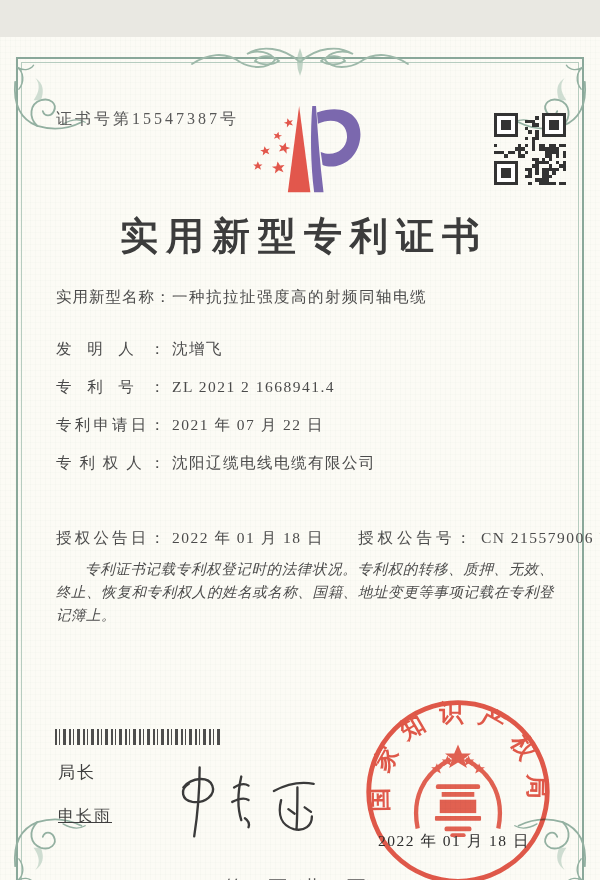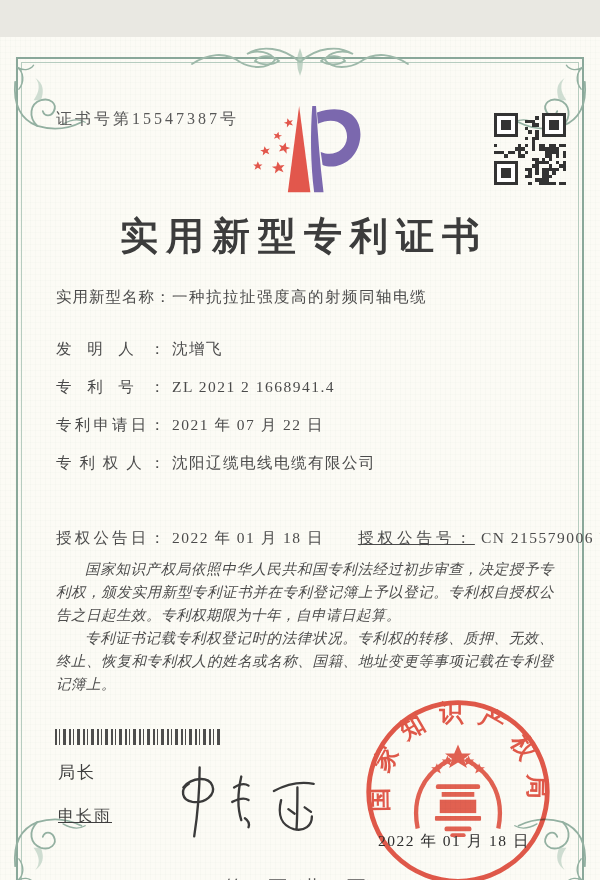--- a/index.html
+++ b/index.html
@@ -31,21 +31,21 @@
   .cert-no{position:absolute;left:56px;top:72px;font-size:16px;letter-spacing:3px;color:#585858;}
   .logo{position:absolute;left:240px;top:64px;width:122px;height:98px;}
   .qr{position:absolute;left:494px;top:76px;width:72px;height:72px;}
   .title{position:absolute;top:174px;left:0;width:100%;text-align:center;
     font-size:38px;letter-spacing:8px;text-indent:8px;color:#3c3c3c;font-weight:600;}
   
   .field{position:absolute;left:56px;right:44px;font-size:15.5px;color:#4b4b4b;letter-spacing:1px;white-space:nowrap;}
   .flabel{display:inline-block;width:110px;text-align:justify;text-align-last:justify;}
   .fvalue{margin-left:6px;letter-spacing:1.5px;}
   .pair2{margin-left:34px;}
-  .pair2 .flabel2{letter-spacing:4px;text-decoration:underline;}
+  .pair2 .flabel2{letter-spacing:4px;}
   
   .paras{position:absolute;left:56px;right:46px;top:521px;}
   .paras p{margin:0;font-size:14.5px;line-height:1.58;text-indent:2em;color:#4c4c4c;
     text-align:justify;font-style:italic;letter-spacing:0.5px;}
   
   .barcode{position:absolute;left:55px;top:692px;width:165px;height:16px;opacity:.85;
     background-image:repeating-linear-gradient(90deg,
       #2f2f2f 0px,#2f2f2f 2px,transparent 2px,transparent 4px,
       #2f2f2f 4px,#2f2f2f 5px,transparent 5px,transparent 8px,
       #2f2f2f 8px,#2f2f2f 11px,transparent 11px,transparent 14px);}
@@ -272,21 +272,20 @@
     <span class="flabel">专利申请日：</span><span class="fvalue">2021 年 07 月 22 日</span>
   </div>
   <div class="field" style="top:416px">
     <span class="flabel">专利权人：</span><span class="fvalue">沈阳辽缆电线电缆有限公司</span>
   </div>
   <div class="field" style="top:491px">
     <span class="flabel">授权公告日：</span><span class="fvalue">2022 年 01 月 18 日</span><span class="pair2"><span class="flabel2">授权公告号：</span><span class="fvalue">CN 215579006 U</span></span>
   </div>
 
   <div class="paras">
-    <p>国家知识产权局依照中华人民共和国专利法经过初步审查，决定授予专利权，颁发实用新型专利证书并在专利登记簿上予以登记。专利权自授权公告之日起生效。专利权期限为十年，自申请日起算。</p>
     <p>专利证书记载专利权登记时的法律状况。专利权的转移、质押、无效、终止、恢复和专利权人的姓名或名称、国籍、地址变更等事项记载在专利登记簿上。</p>
   </div>
 
   <div class="barcode"></div>
   <div class="signer-title">局长</div>
   <div class="signer-name">申长雨</div>
 
   <svg class="signature" viewBox="0 0 190 90">
     <g stroke="#3a3a3a" stroke-width="2.6" fill="none" stroke-linecap="round" stroke-linejoin="round">
       <path d="M28,30 C38,18 56,18 60,28 C64,38 52,48 38,46 C26,44 24,32 34,26"></path>

